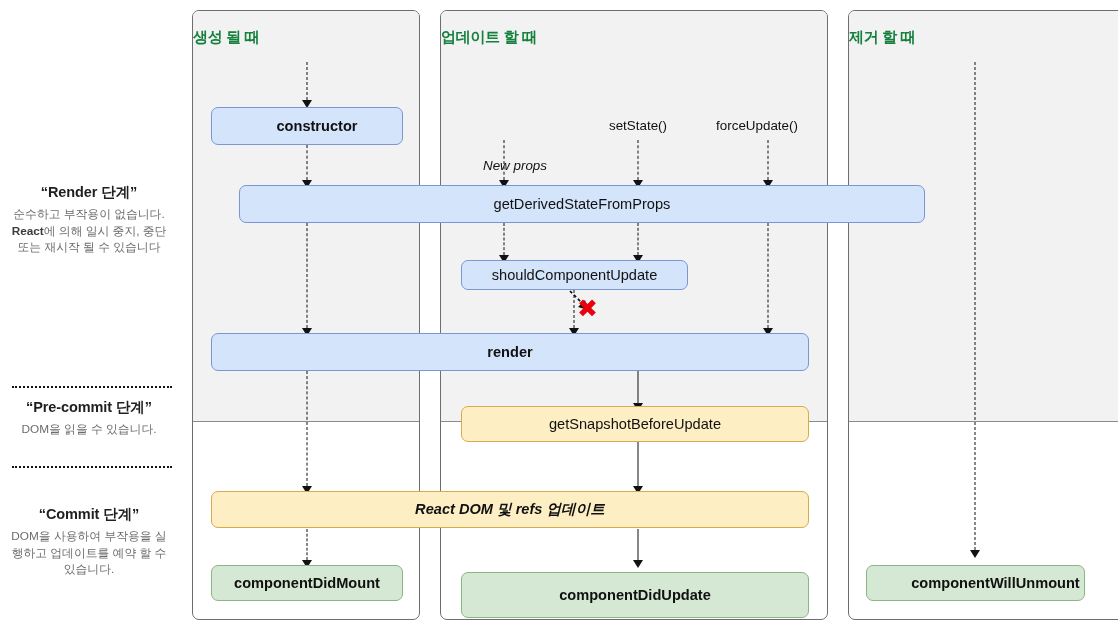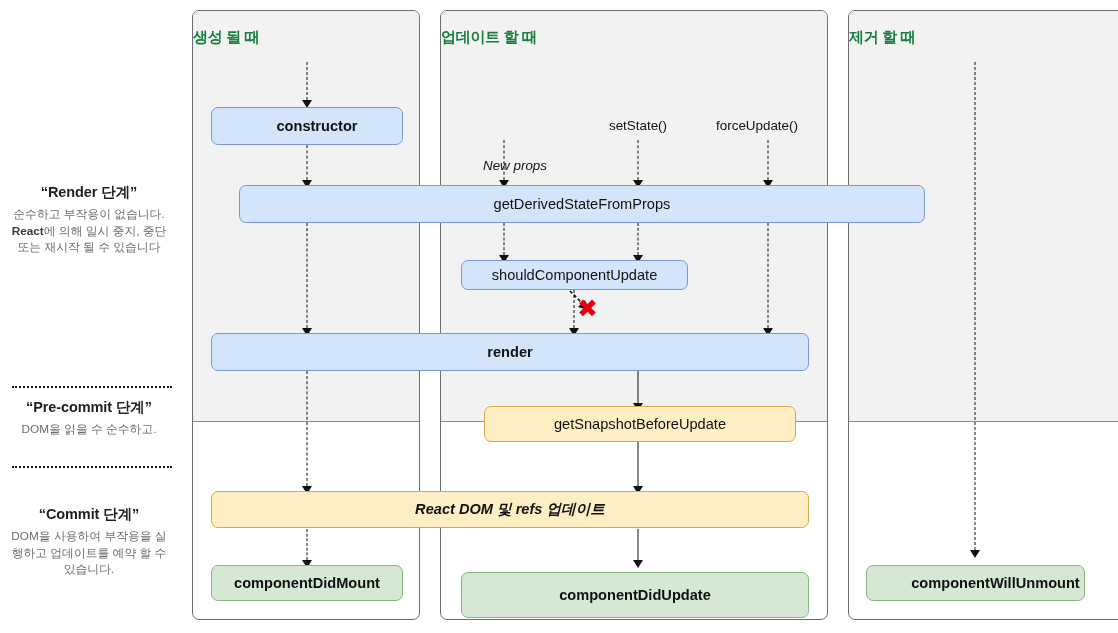--- a/index.html
+++ b/index.html
@@ -100,21 +100,21 @@
 
   <div class="phase-block" style="top:183px;">
     <div class="phase-title">“Render 단계”</div>
     <div class="phase-desc"><span>순수하고 부작용이 없습니다. </span><b>React</b><span>에 의해 일시 중지, 중단 또는 재시작 될 수 있습니다</span></div>
   </div>
 
   <div class="dotline" style="top:386px;"></div>
 
   <div class="phase-block" style="top:398px;">
     <div class="phase-title">“Pre-commit 단계”</div>
-    <div class="phase-desc">DOM을 읽을 수 순수하고.</div>
+    <div class="phase-desc">DOM을 읽을 수 있습니다.</div>
   </div>
 
   <div class="dotline" style="top:466px;"></div>
 
   <div class="phase-block" style="top:505px;">
     <div class="phase-title">“Commit 단계”</div>
     <div class="phase-desc">DOM을 사용하여 부작용을 실행하고 업데이트를 예약 할 수 있습니다.</div>
   </div>
 
   <div class="panel" style="left:192px; top:10px; width:228px; height:610px;">
@@ -191,21 +191,21 @@
   <div class="arrowhead" style="left:975px; top:550px;"></div>
 
   <div class="node blue bold" style="left:211px; top:107px; width:192px; height:38px;padding-left:20px;">constructor</div>
 
   <div class="node blue" style="left:211px; top:185px; width:686px; height:38px;margin-left:28px;">getDerivedStateFromProps</div>
 
   <div class="node blue" style="left:461px; top:260px; width:227px; height:30px;">shouldComponentUpdate</div>
 
   <div class="node blue bold" style="left:211px; top:333px; width:598px; height:38px;">render</div>
 
-  <div class="node yellow" style="left:484px; top:406px; width:312px; height:36px;">getSnapshotBeforeUpdate</div>
+  <div class="node yellow" style="left:461px; top:406px; width:348px; height:36px;">getSnapshotBeforeUpdate</div>
 
   <div class="node yellow italic" style="left:211px; top:491px; width:598px; height:37px;">React DOM 및 refs 업데이트</div>
 
   <div class="node green bold" style="left:211px; top:565px; width:192px; height:36px;">componentDidMount</div>
 
   <div class="node green bold" style="left:461px; top:572px; width:348px; height:46px;">componentDidUpdate</div>
 
   <div class="node green bold" style="left:866px; top:565px; width:219px; height:36px;padding-left:40px;">componentWillUnmount</div>
 
 </div>

